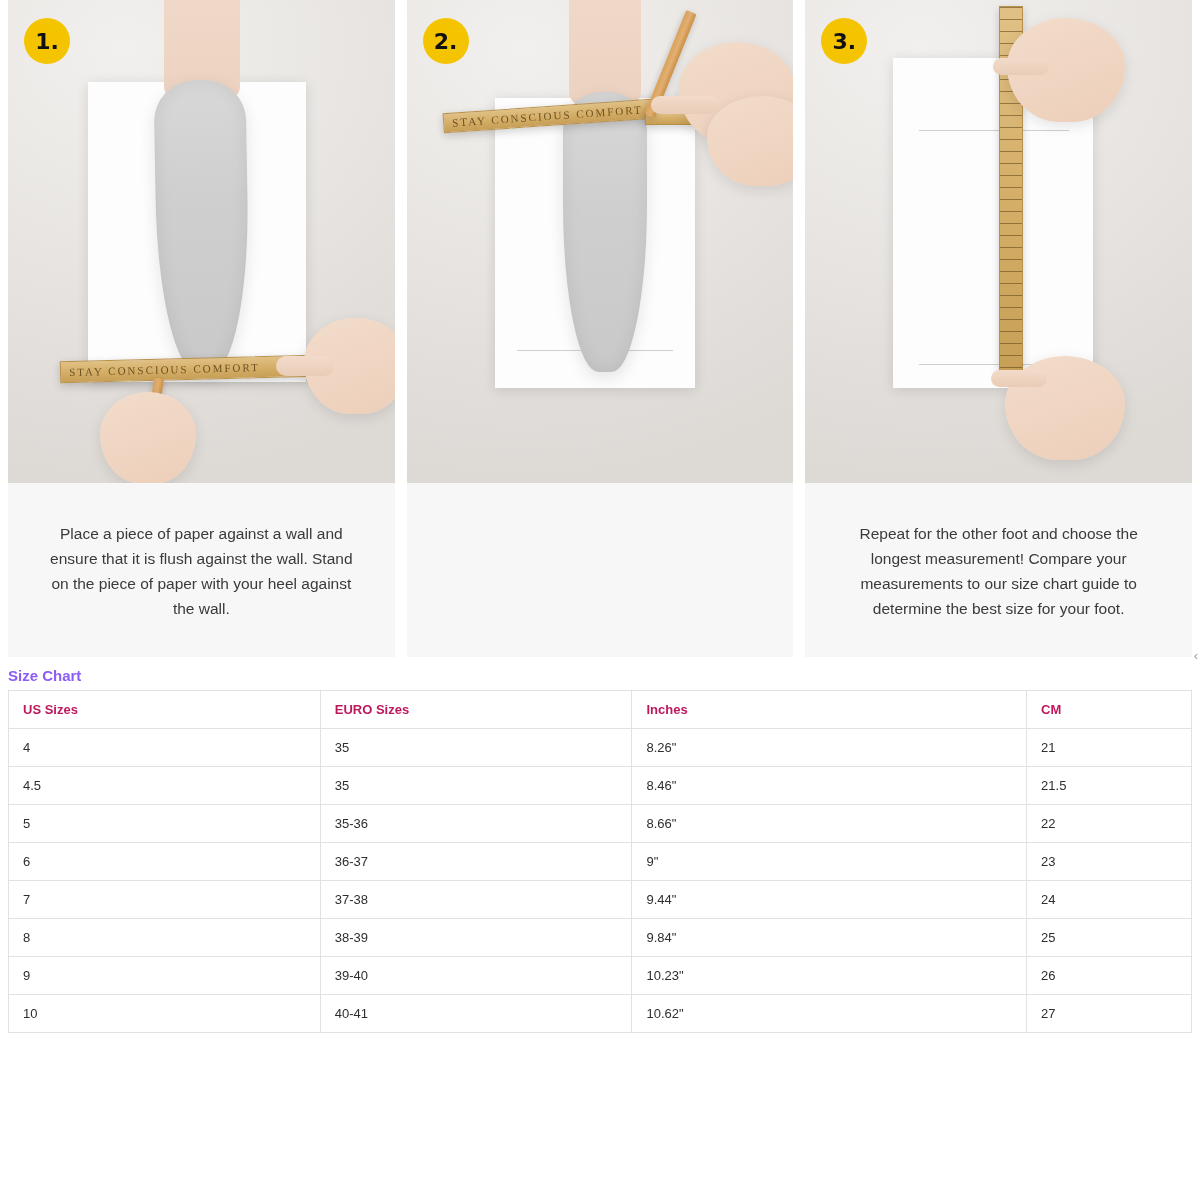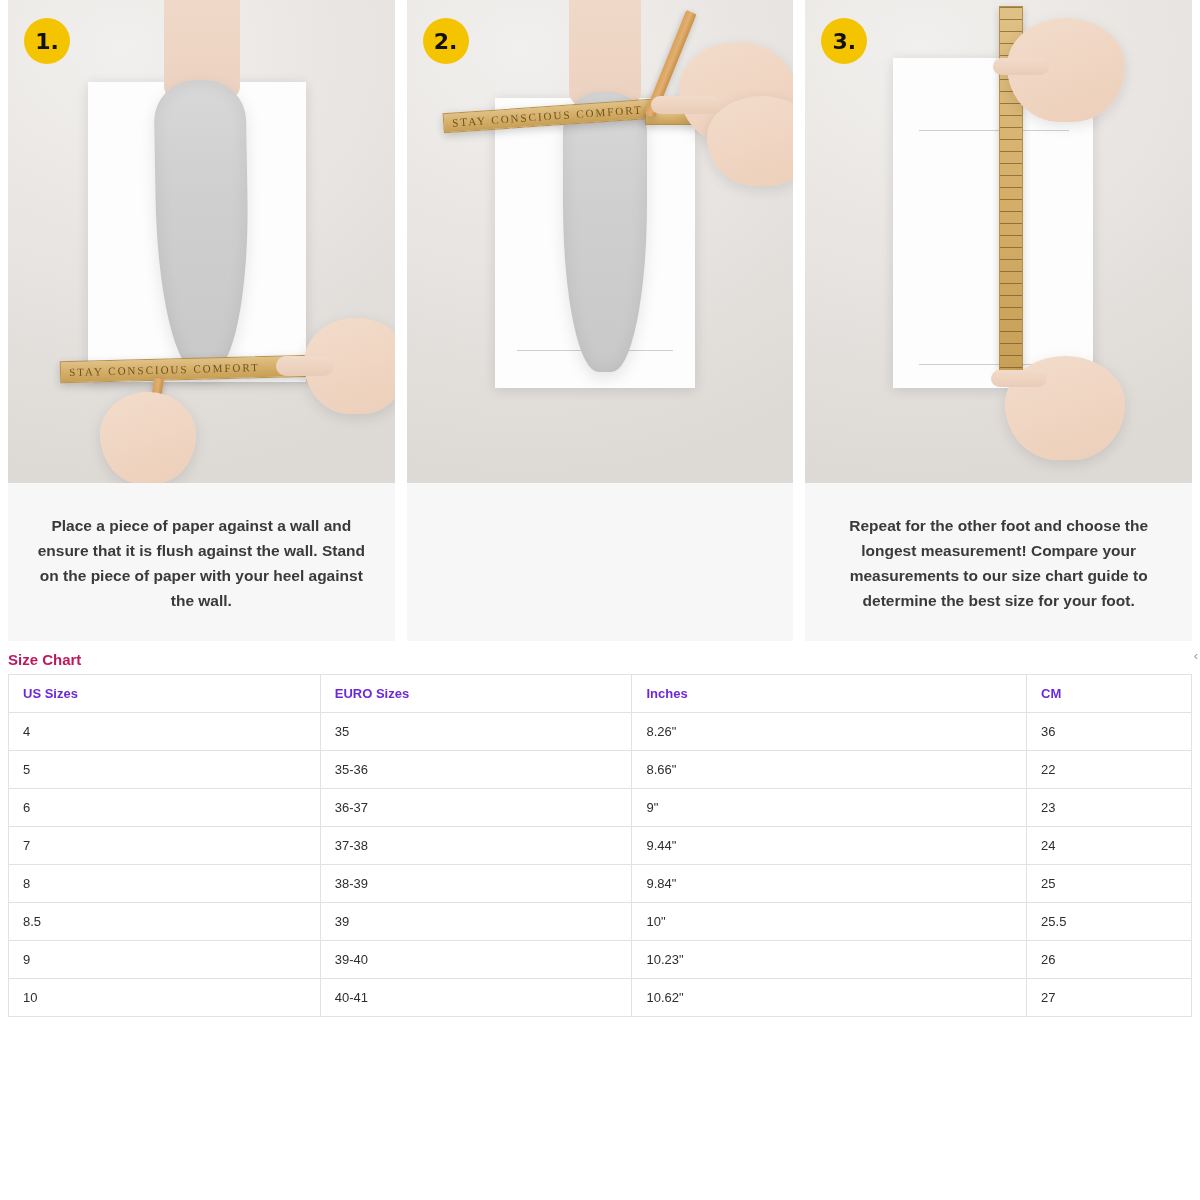--- a/index.html
+++ b/index.html
@@ -45,21 +45,21 @@
     z-index: 6;
     font-family: "DejaVu Sans", sans-serif;
   }
   .caption {
     padding: 26px 22px 24px 22px;
     text-align: center;
     font-size: 15.5px;
     line-height: 1.62;
     color: #3a3a3a;
   }
-  .caption p { margin: 4px; font-weight: bold; }
+  .caption p { margin: 12px; }
 
   
   .wall {
     position: absolute; inset: 0;
     background:
       radial-gradient(130% 90% at 30% 10%, #f2f0ee 0%, #e6e3e0 55%, #ddd9d5 100%);
   }
   .paper {
     position: absolute;
     background: #fdfdfd;
@@ -117,38 +117,38 @@
     position: absolute;
     background: linear-gradient(90deg,#d9a05b 0%, #e2b071 50%, #c98f46 100%);
     border-radius: 2px;
     box-shadow: 0 2px 6px rgba(0,0,0,.2);
   }
 
   
   .chart-title {
     font-size: 15px;
     font-weight: bold;
-    color: #be185d;
+    color: #8b5cf6;
     padding: 10px 8px 6px 8px;
   }
   table.size-chart {
     width: 1184px;
     margin: 0 8px;
     border-collapse: collapse;
     font-size: 13px;
   }
   table.size-chart th,
   table.size-chart td {
     border: 1px solid #e2e2e2;
     text-align: left;
     padding: 11px 14px;
     color: #2e2e2e;
     font-weight: normal;
   }
-  table.size-chart th { font-weight: bold; color: #6d28d9; }
+  table.size-chart th { font-weight: bold; color: #be185d; }
   table.size-chart col.c1 { width: 312px; }
   table.size-chart col.c2 { width: 312px; }
   table.size-chart col.c3 { width: 395px; }
   table.size-chart col.c4 { width: 165px; }
   .edge-mark {
     position: absolute;
     right: 2px;
     top: 648px;
     color: #9b9b9b;
     font-size: 13px;
@@ -240,21 +240,27 @@
         <th>EURO Sizes</th>
         <th>Inches</th>
         <th>CM</th>
       </tr>
     </thead>
     <tbody>
         <tr>
           <td>4</td>
           <td>35</td>
           <td>8.26"</td>
-          <td> 36</td>
+          <td> 21</td>
+        </tr>
+        <tr>
+          <td>4.5</td>
+          <td>35</td>
+          <td>8.46"</td>
+          <td>21.5</td>
         </tr>
         <tr>
           <td>5</td>
           <td>35-36</td>
           <td>8.66"</td>
           <td>22</td>
         </tr>
         <tr>
           <td>6</td>
           <td>36-37</td>
@@ -267,26 +273,20 @@
           <td>9.44"</td>
           <td>24</td>
         </tr>
         <tr>
           <td>8</td>
           <td>38-39</td>
           <td>9.84"</td>
           <td>25</td>
         </tr>
         <tr>
-          <td>8.5</td>
-          <td>39</td>
-          <td>10"</td>
-          <td>25.5</td>
-        </tr>
-        <tr>
           <td>9</td>
           <td>39-40</td>
           <td>10.23"</td>
           <td>26</td>
         </tr>
         <tr>
           <td>10</td>
           <td>40-41</td>
           <td>10.62"</td>
           <td>27</td>

